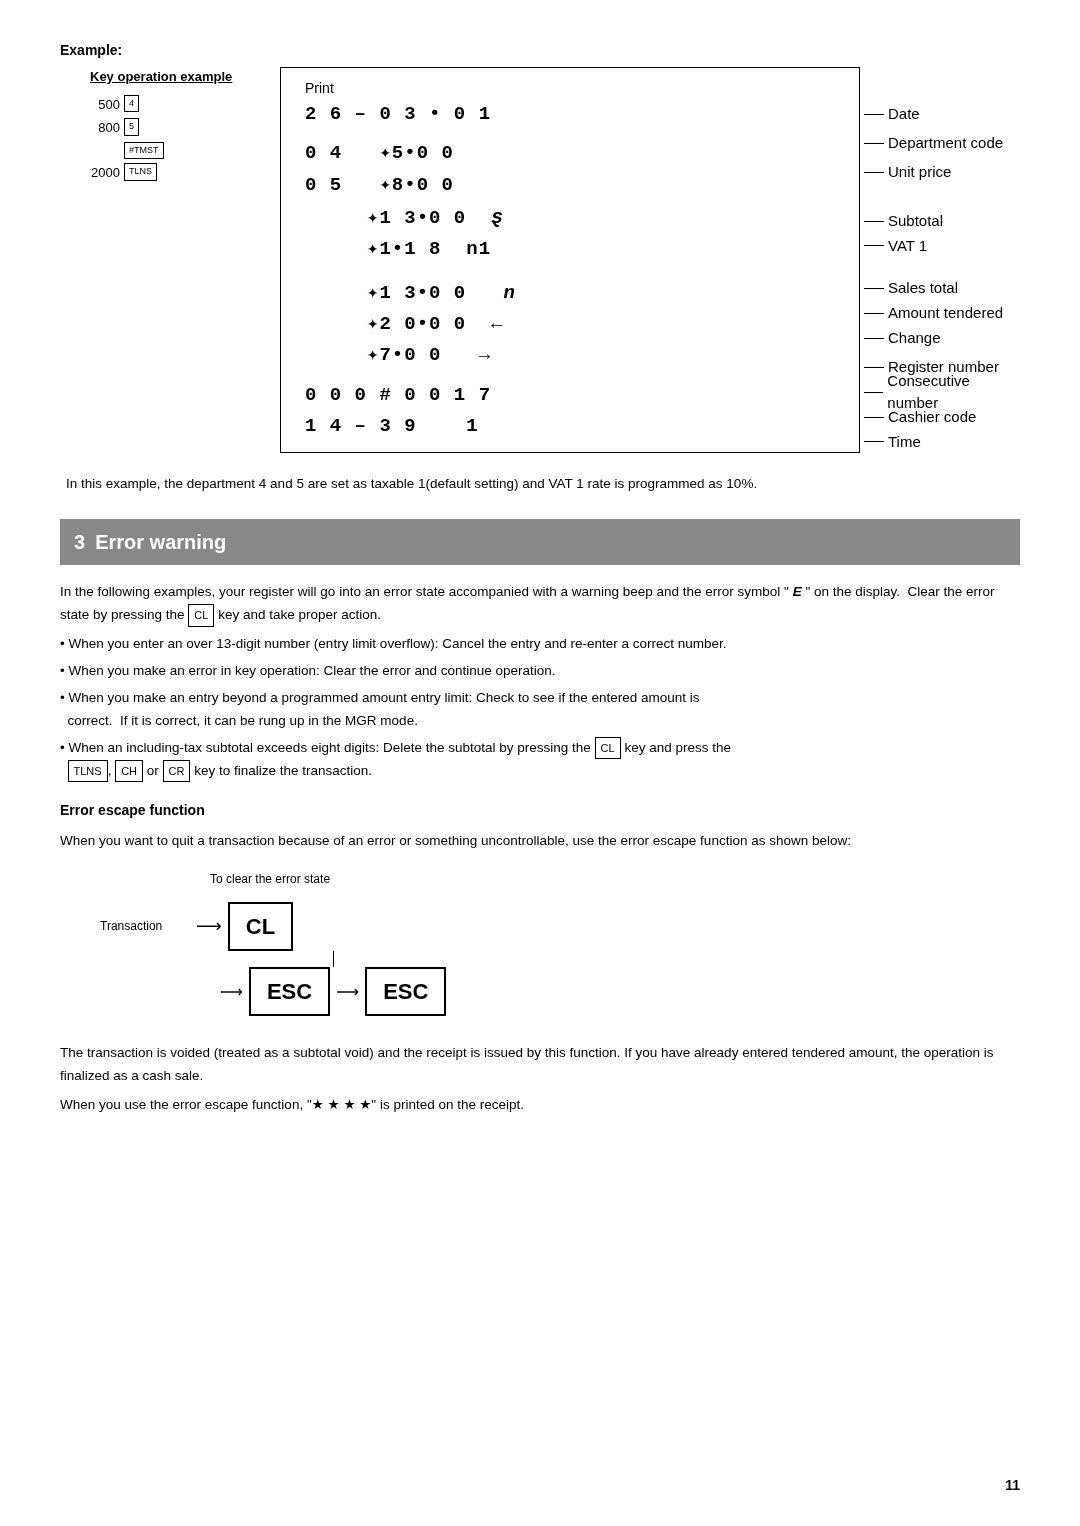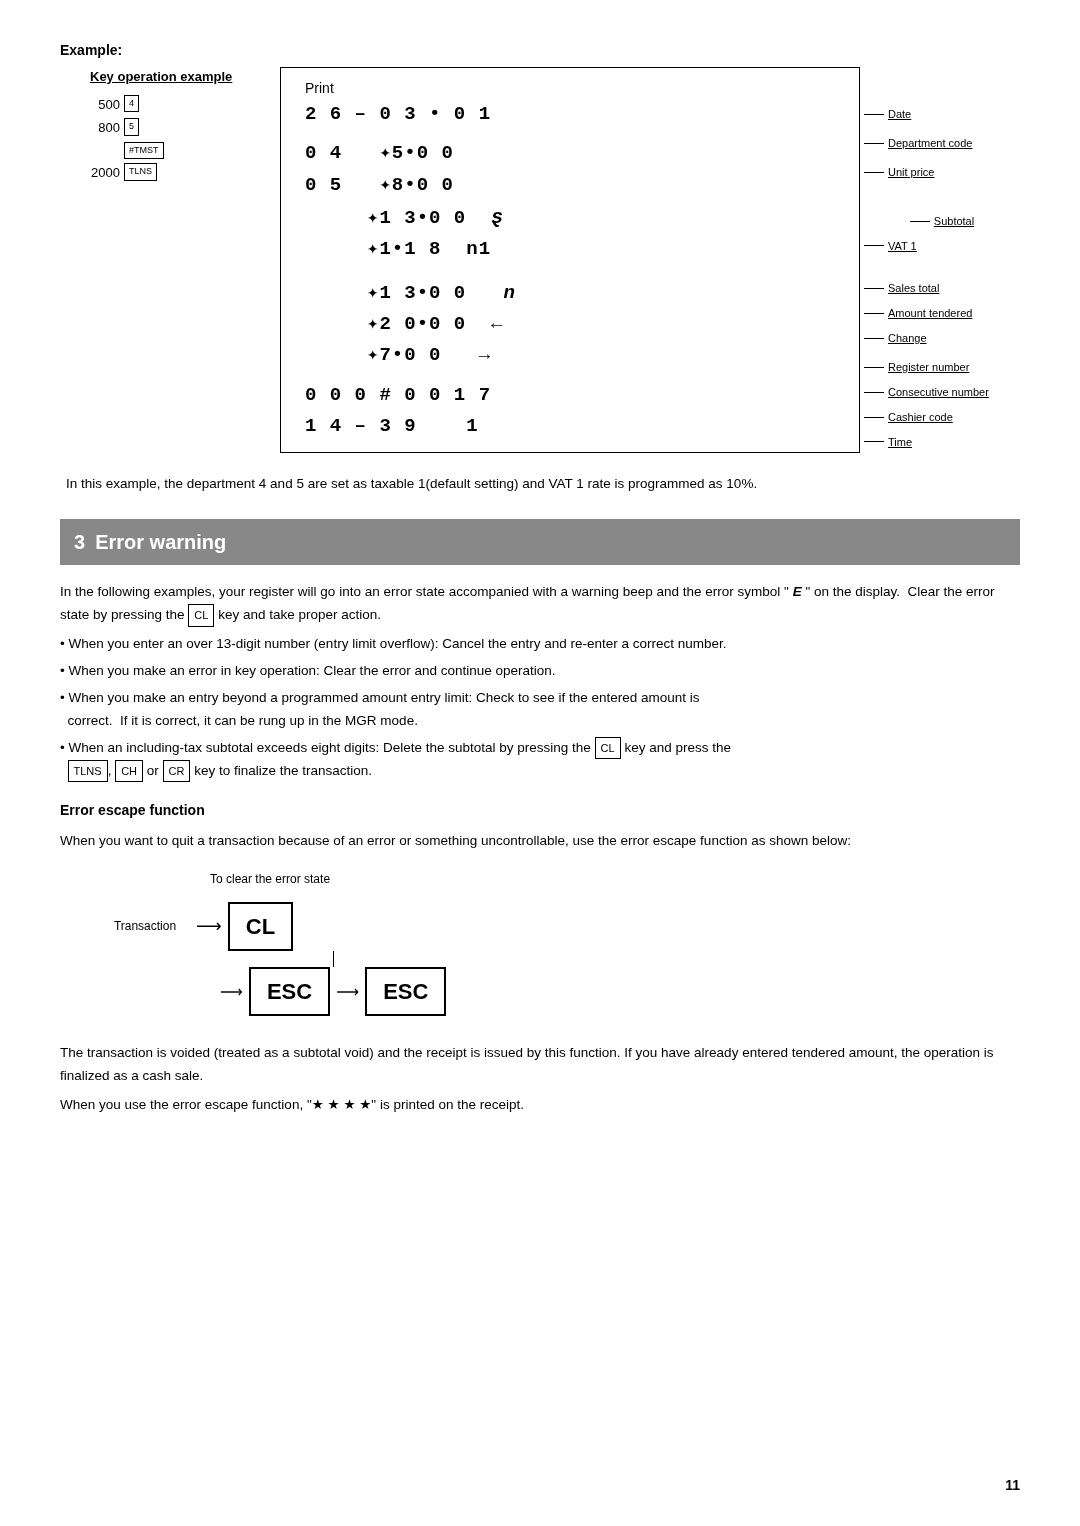--- a/index.html
+++ b/index.html
@@ -229,34 +229,34 @@
         <div style="height:12px"></div>
         <div class="receipt-row">&nbsp;&nbsp;&nbsp;&nbsp;&nbsp;✦1 3•0 0 &nbsp;&nbsp;<span style="font-weight:bold;font-style:italic;">n</span></div>
         <div class="receipt-row">&nbsp;&nbsp;&nbsp;&nbsp;&nbsp;✦2 0•0 0 &nbsp;←</div>
         <div class="receipt-row">&nbsp;&nbsp;&nbsp;&nbsp;&nbsp;✦7•0 0 &nbsp;&nbsp;→</div>
         <div style="height:8px"></div>
         <div class="receipt-row">0 0 0 # 0 0 1 7</div>
         <div class="receipt-row">1 4 – 3 9 &nbsp;&nbsp;&nbsp;1</div>
       </div>
     </div>
 
-    <div class="annotations-side" style="width:160px;padding-left:4px;font-size:11px;display:flex;flex-direction:column;padding-top:36px;gap:2px;text-decoration:underline;">
+    <div class="annotations-side" style="width:160px;padding-left:4px;font-size:15px;display:flex;flex-direction:column;padding-top:36px;gap:2px;">
       <div class="ann-row">
         <div class="ann-dash"></div>
         <span>Date</span>
       </div>
       <div class="ann-row" style="margin-top:4px;">
         <div class="ann-dash"></div>
         <span>Department code</span>
       </div>
       <div class="ann-row" style="margin-top:4px;">
         <div class="ann-dash"></div>
         <span>Unit price</span>
       </div>
-      <div class="ann-row" style="margin-top:24px;justify-content:center;">
+      <div class="ann-row" style="margin-top:24px;">
         <div class="ann-dash"></div>
         <span>Subtotal</span>
       </div>
       <div class="ann-row">
         <div class="ann-dash"></div>
         <span>VAT 1</span>
       </div>
       <div class="ann-row" style="margin-top:18px;">
         <div class="ann-dash"></div>
         <span>Sales total</span>
@@ -309,21 +309,21 @@
     <li>When you make an entry beyond a programmed amount entry limit: Check to see if the entered amount is<br>&nbsp;&nbsp;correct.&nbsp; If it is correct, it can be rung up in the MGR mode.</li>
     <li>When an including-tax subtotal exceeds eight digits: Delete the subtotal by pressing the <span class="inline-key">CL</span> key and press the<br>&nbsp;&nbsp;<span class="inline-key">TLNS</span>, <span class="inline-key">CH</span> or <span class="inline-key">CR</span> key to finalize the transaction.</li>
   </ul>
 
   <div class="error-escape-title">Error escape function</div>
 
   <p>When you want to quit a transaction because of an error or something uncontrollable, use the error escape function as shown below:</p>
 
   <div class="escape-diagram">
     <div class="diagram-label-top" style="margin-left:110px;font-size:12px;margin-bottom:12px;">To clear the error state</div>
-    <div style="display:flex;align-items:center;text-align:center;">
+    <div style="display:flex;align-items:center;">
       <span style="font-size:12px;width:90px;">Transaction</span>
       <span style="font-size:18px;margin:0 6px;">⟶</span>
       <span class="diagram-key-box">CL</span>
     </div>
 
     <div style="display:flex;">
       <div style="width:90px;"></div>
       <div style="width:30px;"></div>
       <div style="display:flex;flex-direction:column;align-items:center;">
         <div style="width:1px;height:16px;background:#000;"></div>

